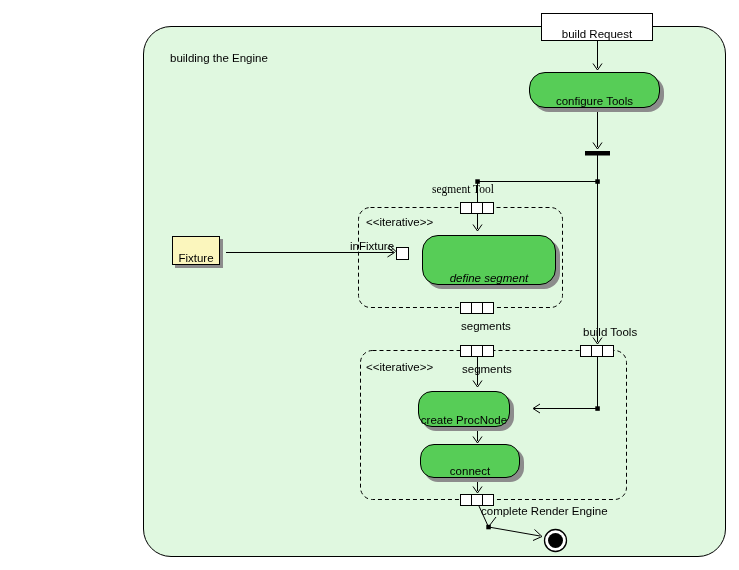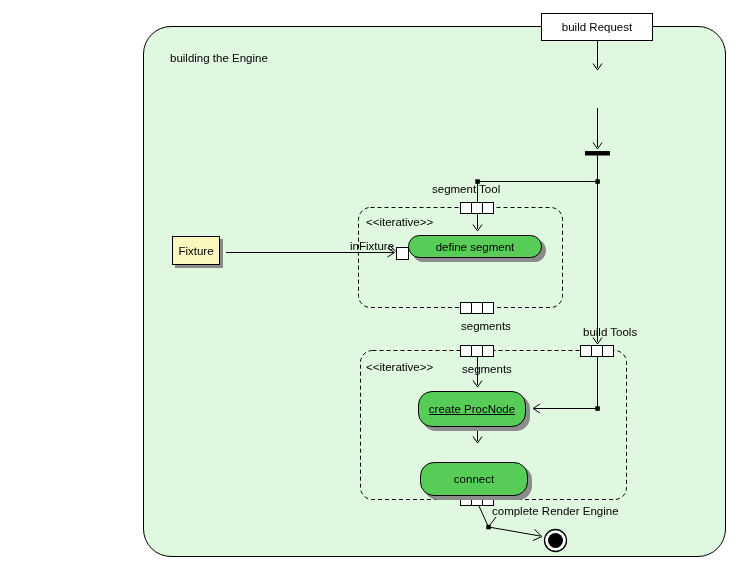--- a/index.html
+++ b/index.html
@@ -8,21 +8,21 @@
     font-family:"Liberation Sans", sans-serif; font-size:11.5px; color:#000;
     overflow:hidden;
   }
   .frame {
     position:absolute; left:143px; top:26px; width:583px; height:531px;
     background:#e0f8e0; border:1px solid #000; border-radius:28px;
     box-sizing:border-box;
   }
   .overlay { position:absolute; left:0; top:0; }
   .node {
-    position:absolute; display:flex; align-items:center; justify-content:center;
+    position:absolute; display:flex; align-items:flex-end; justify-content:center;
     border:1px solid #000; box-sizing:border-box; text-align:center;
   }
   .action {
     background:#57cd57; border-radius:16px;
     box-shadow:4px 4px 0 #8c8c8c;
   }
   .object { background:#ffffff; }
   .note { background:#fbf6bd; box-shadow:3px 3px 0 #8c8c8c; }
   .lbl { position:absolute; white-space:nowrap; line-height:12px; }
   .title { font-weight:normal; }
@@ -103,39 +103,42 @@
       <circle cx="555.5" cy="540.5" r="7.5" fill="#000"></circle>
     </g>
   </svg>
 
   <span class="lbl title" style="left:170px; top:52px;">building the Engine</span>
 
   <div class="node object" style="left:541px; top:13px; width:112px; height:28px;">
     <span>build Request</span>
   </div>
 
+  <div class="node action" style="left:529px; top:72px; width:131px; height:36px;">
+    <span>configure Tools</span>
+  </div>
 
   <div class="node note" style="left:172px; top:236px; width:48px; height:29px;">
     <span>Fixture</span>
   </div>
 
-  <div class="node action" style="left:408px; top:235px; width:134px; height:23px;">
+  <div class="node action" style="left:422px; top:235px; width:134px; height:50px;font-style:italic;">
     <span>define segment</span>
   </div>
 
-  <div class="node action" style="left:418px; top:391px; width:108px; height:36px; border-radius:14px;text-decoration:underline;">
+  <div class="node action" style="left:418px; top:391px; width:92px; height:36px; border-radius:14px;">
     <span>create ProcNode</span>
   </div>
 
-  <div class="node action" style="left:420px; top:444px; width:108px; height:34px; border-radius:14px;margin-top:18px;">
+  <div class="node action" style="left:420px; top:444px; width:100px; height:34px; border-radius:14px;">
     <span>connect</span>
   </div>
 
   <span class="lbl" style="left:366px; top:216px;">&lt;&lt;iterative&gt;&gt;</span>
   <span class="lbl" style="left:366px; top:361px;">&lt;&lt;iterative&gt;&gt;</span>
-  <span class="lbl" style="left:432px; top:183px;">segment Tool</span>
+  <span class="lbl" style="left:432px; top:183px;font-family:Liberation Serif, serif;">segment Tool</span>
   <span class="lbl" style="left:350px; top:240px;">inFixture</span>
   <span class="lbl" style="left:461px; top:320px;">segments</span>
   <span class="lbl" style="left:462px; top:363px;">segments</span>
   <span class="lbl" style="left:583px; top:326px;">build Tools</span>
-  <span class="lbl" style="left:492px; top:505px;text-align:right;">complete Render Engine</span>
+  <span class="lbl" style="left:481px; top:505px;text-align:right;">complete Render Engine</span>
 
 </div>
 
 </body></html>

